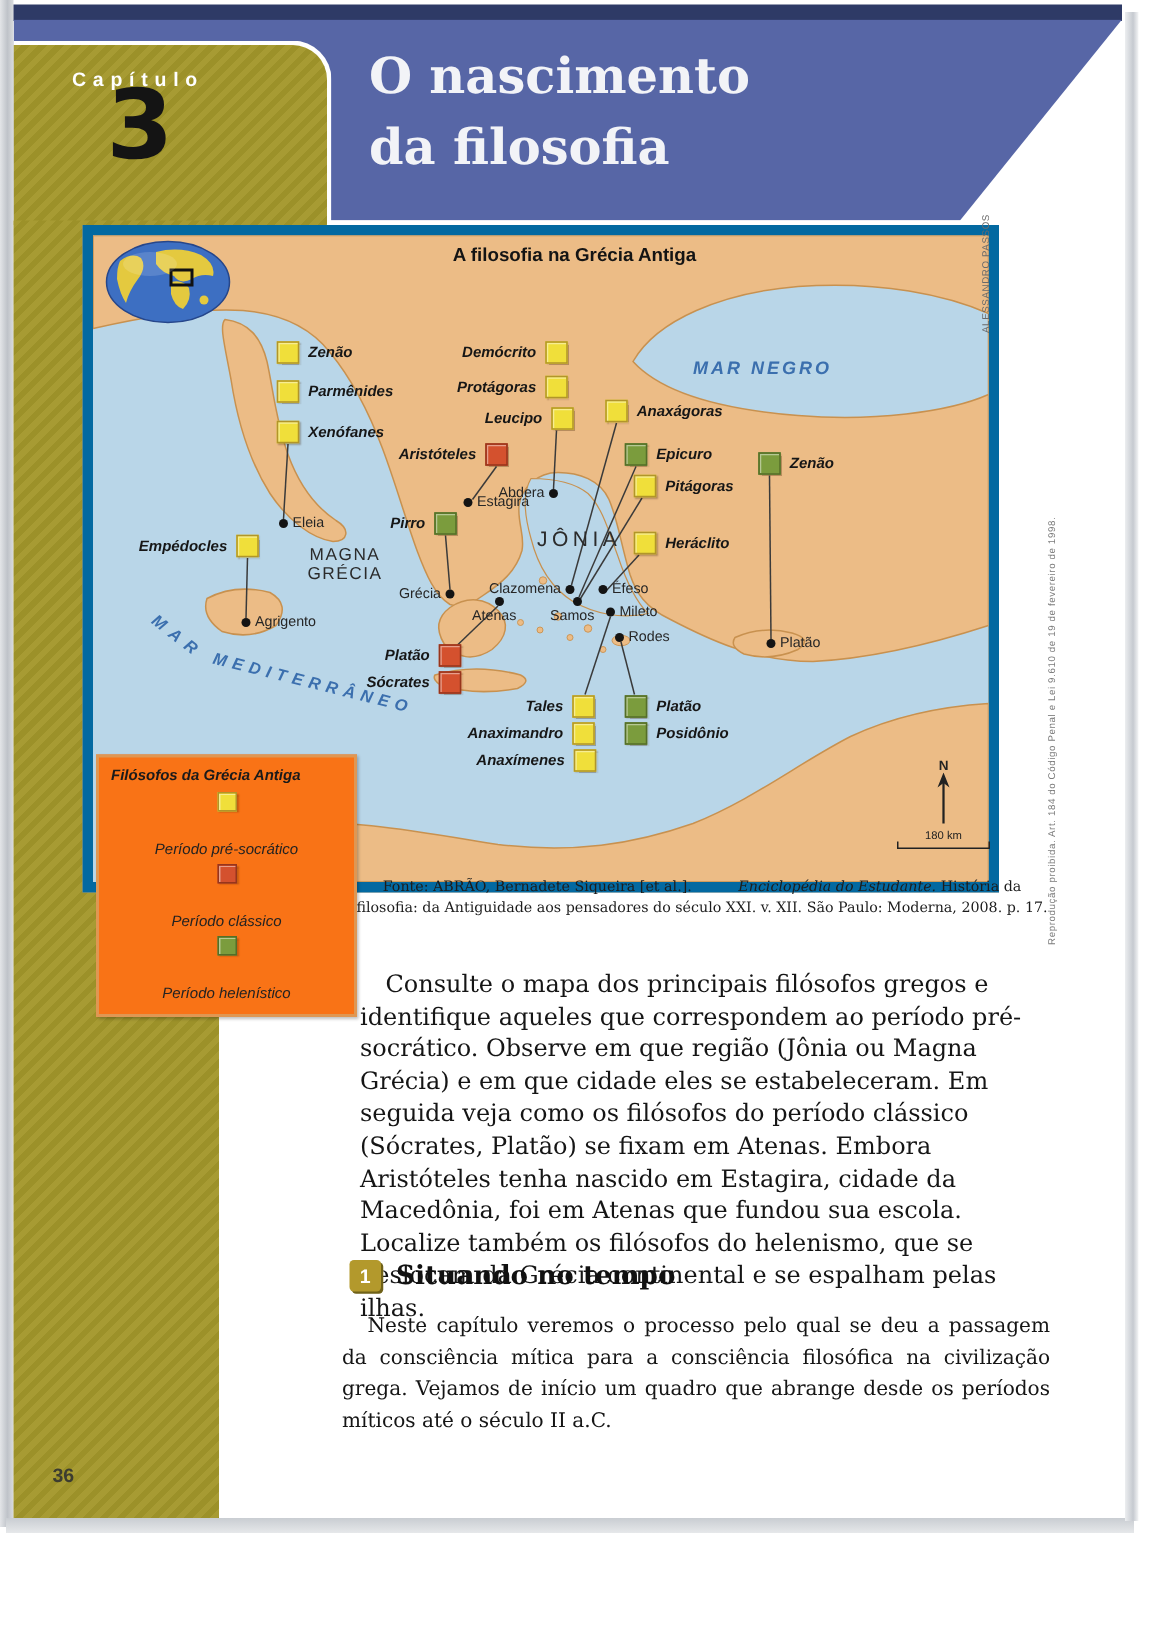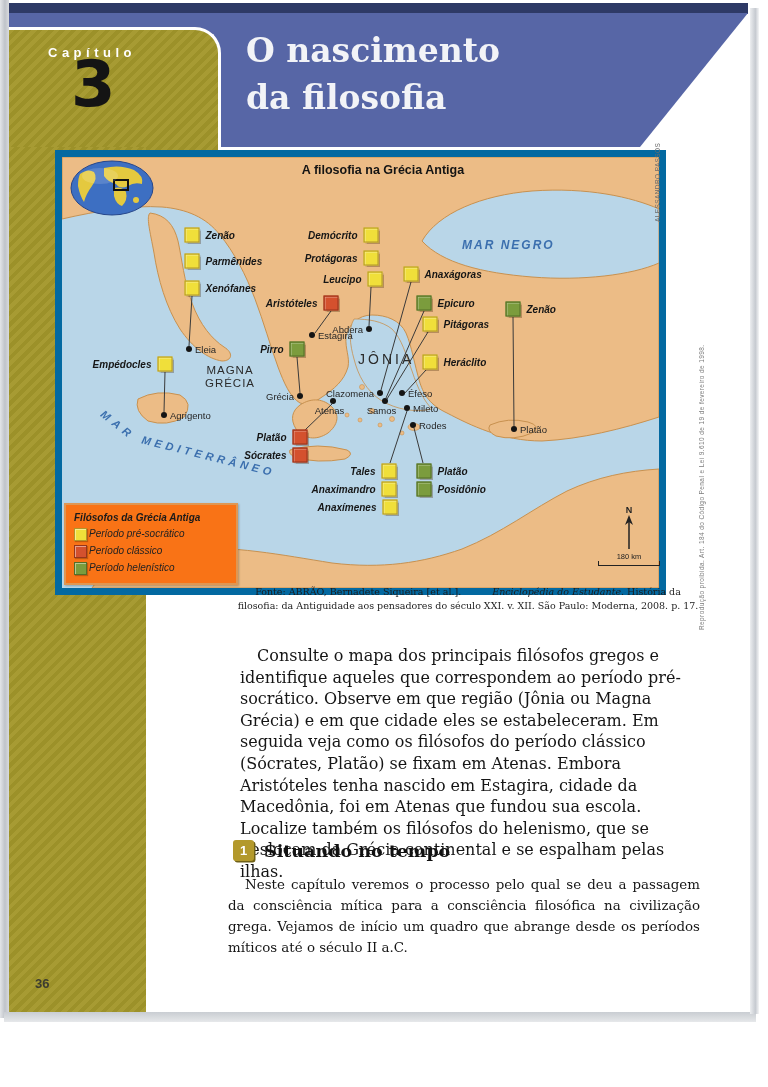--- a/index.html
+++ b/index.html
@@ -76,21 +76,21 @@
   .compass{position:absolute;left:556px;top:348px;width:22px;text-align:center;color:#222;}
   .compass .n{font-size:9px;font-weight:bold;}
   .scale{position:absolute;left:536px;top:395px;width:62px;text-align:center;color:#222;}
   .scale .km{font-size:7.5px;font-weight:normal;}
   .scalebar{height:4px;border-left:1.5px solid #222;border-right:1.5px solid #222;
     border-bottom:1.5px solid #222;}
 
   .legend{position:absolute;left:2px;top:346px;width:174px;background:#f97316;
     border:2px solid #df9753;box-shadow:1px 1px 2px rgba(0,0,0,.25);padding:7px 8px 8px 8px;box-sizing:border-box;font-style:italic;}
   .legend-title{font-size:10px;font-weight:bold;color:#1a1a1a;margin-bottom:5px;}
-  .legend-item{display:flex;align-items:flex-start;gap:2px;margin-top:4px;}
+  .legend-item{display:flex;align-items:center;gap:20px;margin-top:4px;flex-direction:column;}
   .legend-item .sq{width:13px;height:13px;flex:0 0 13px;}
   .legend-item .llabel{font-size:10px;color:#222;}
 
   .globe{position:absolute;left:8px;top:3px;}
 
   
   .source{position:absolute;left:237px;top:585px;width:462px;text-align:center;
     font-family:"DejaVu Serif",serif;font-size:9.5px;line-height:1.5;color:#1c1c1c;}
   .source .it{font-style:italic;margin-left:28px;}
   .para{position:absolute;font-family:"DejaVu Serif",serif;color:#151515;}

